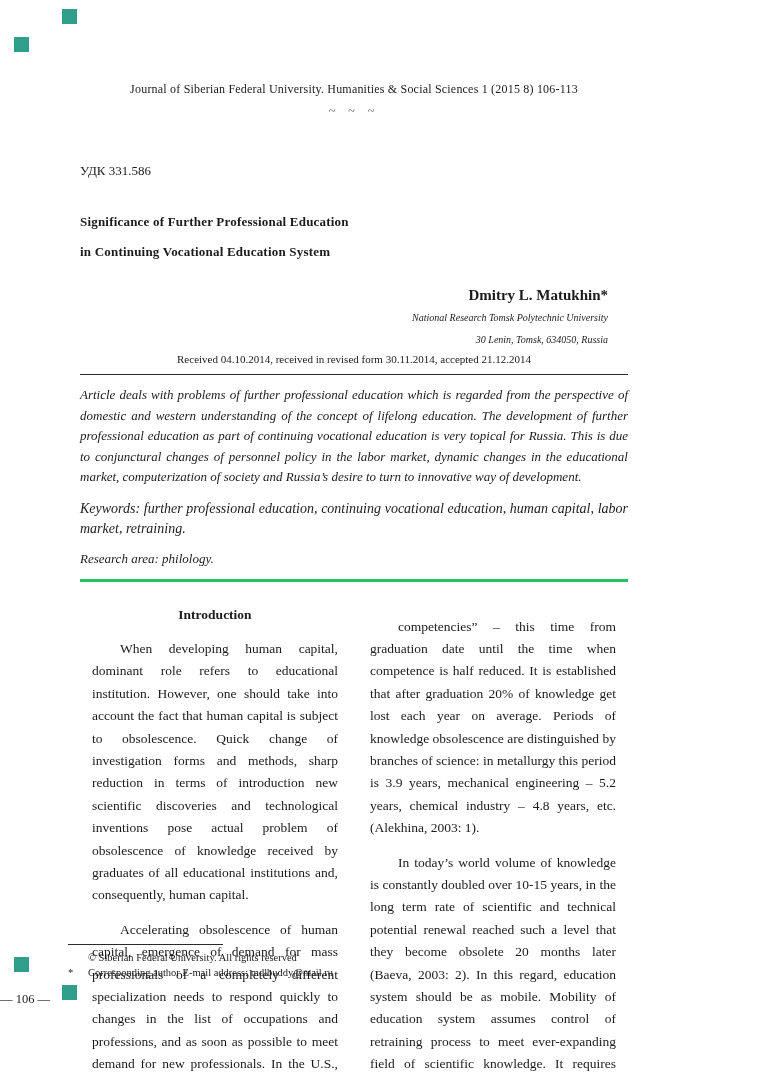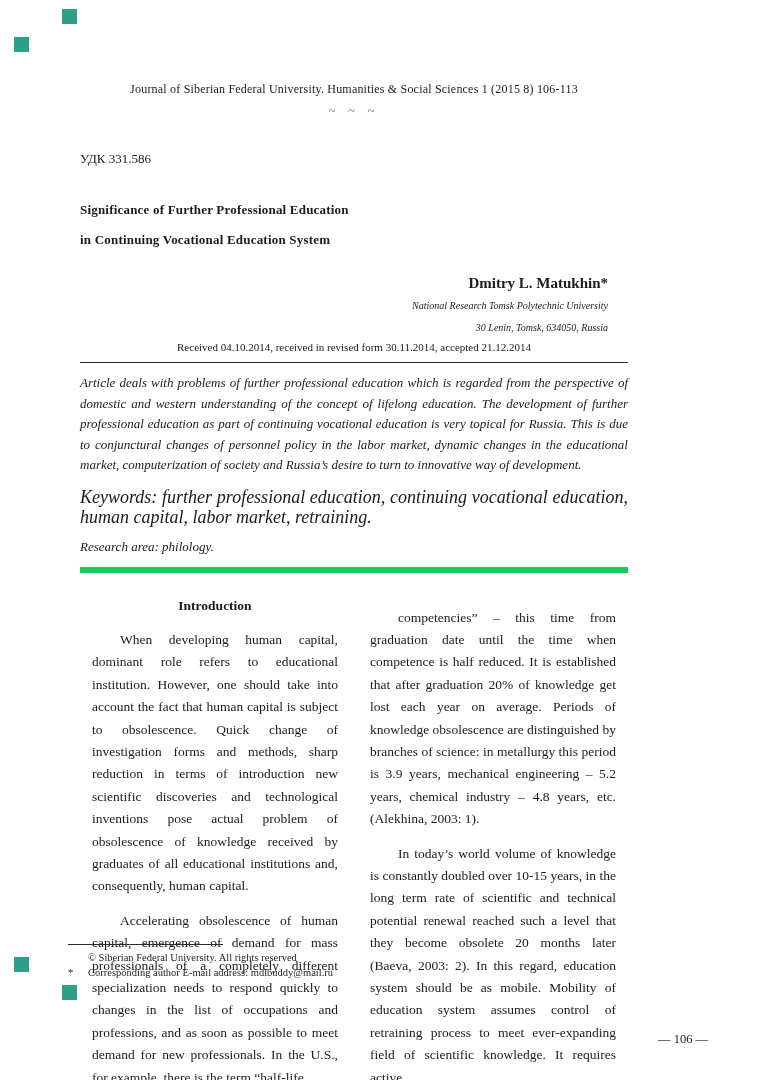--- a/index.html
+++ b/index.html
@@ -38,21 +38,21 @@
     letter-spacing: 0.2px;
   }
   .tildes {
     margin-top: 7px;
     text-align: center;
     font-size: 12px;
     letter-spacing: 5px;
     color: #555;
   }
   .udc {
-    margin-top: 32px;
+    margin-top: 44px;
     font-size: 13px;
   }
   .article-title {
     margin: 28px 0 0 0;
     font-size: 13px;
     font-weight: bold;
     line-height: 30px;
     letter-spacing: 0.2px;
   }
   .author-block {
@@ -79,31 +79,31 @@
   }
   .abstract-text {
     margin-top: 10px;
     font-size: 13px;
     font-style: italic;
     line-height: 20.5px;
     text-align: justify;
   }
   .keywords-text {
     margin-top: 11px;
-    font-size: 18px;
+    font-size: 14px;
     font-style: italic;
     line-height: 20.5px;
     text-align: justify;
   }
   .research-area-text {
     margin-top: 11px;
     font-size: 13px;
     font-style: italic;
     padding-bottom: 12px;
-    border-bottom: 6px solid #22c55e;
+    border-bottom: 3px solid #22c55e;
   }
   .columns {
     margin-top: 22px;
     display: flex;
     gap: 8px;
   }
   .col {
     width: 290px;
     font-size: 13.5px;
     line-height: 22.4px;
@@ -138,22 +138,22 @@
     display: flex;
   }
   .footnote-star {
     width: 20px;
     flex: 0 0 20px;
   }
   .page-number {
     position: absolute;
     left: 0;
     width: 100%;
-    top: 1032px;
-    text-align: right;
+    top: 992px;
+    text-align: left;
     font-size: 12.5px;
   }
 </style>
 </head>
 <body>
 
 <div class="page">
 
   <div class="ornament-square sq1" style="background-color: rgb(47, 158, 138);"></div>
   <div class="ornament-square sq2" style="background-color: rgb(47, 158, 138);"></div>

